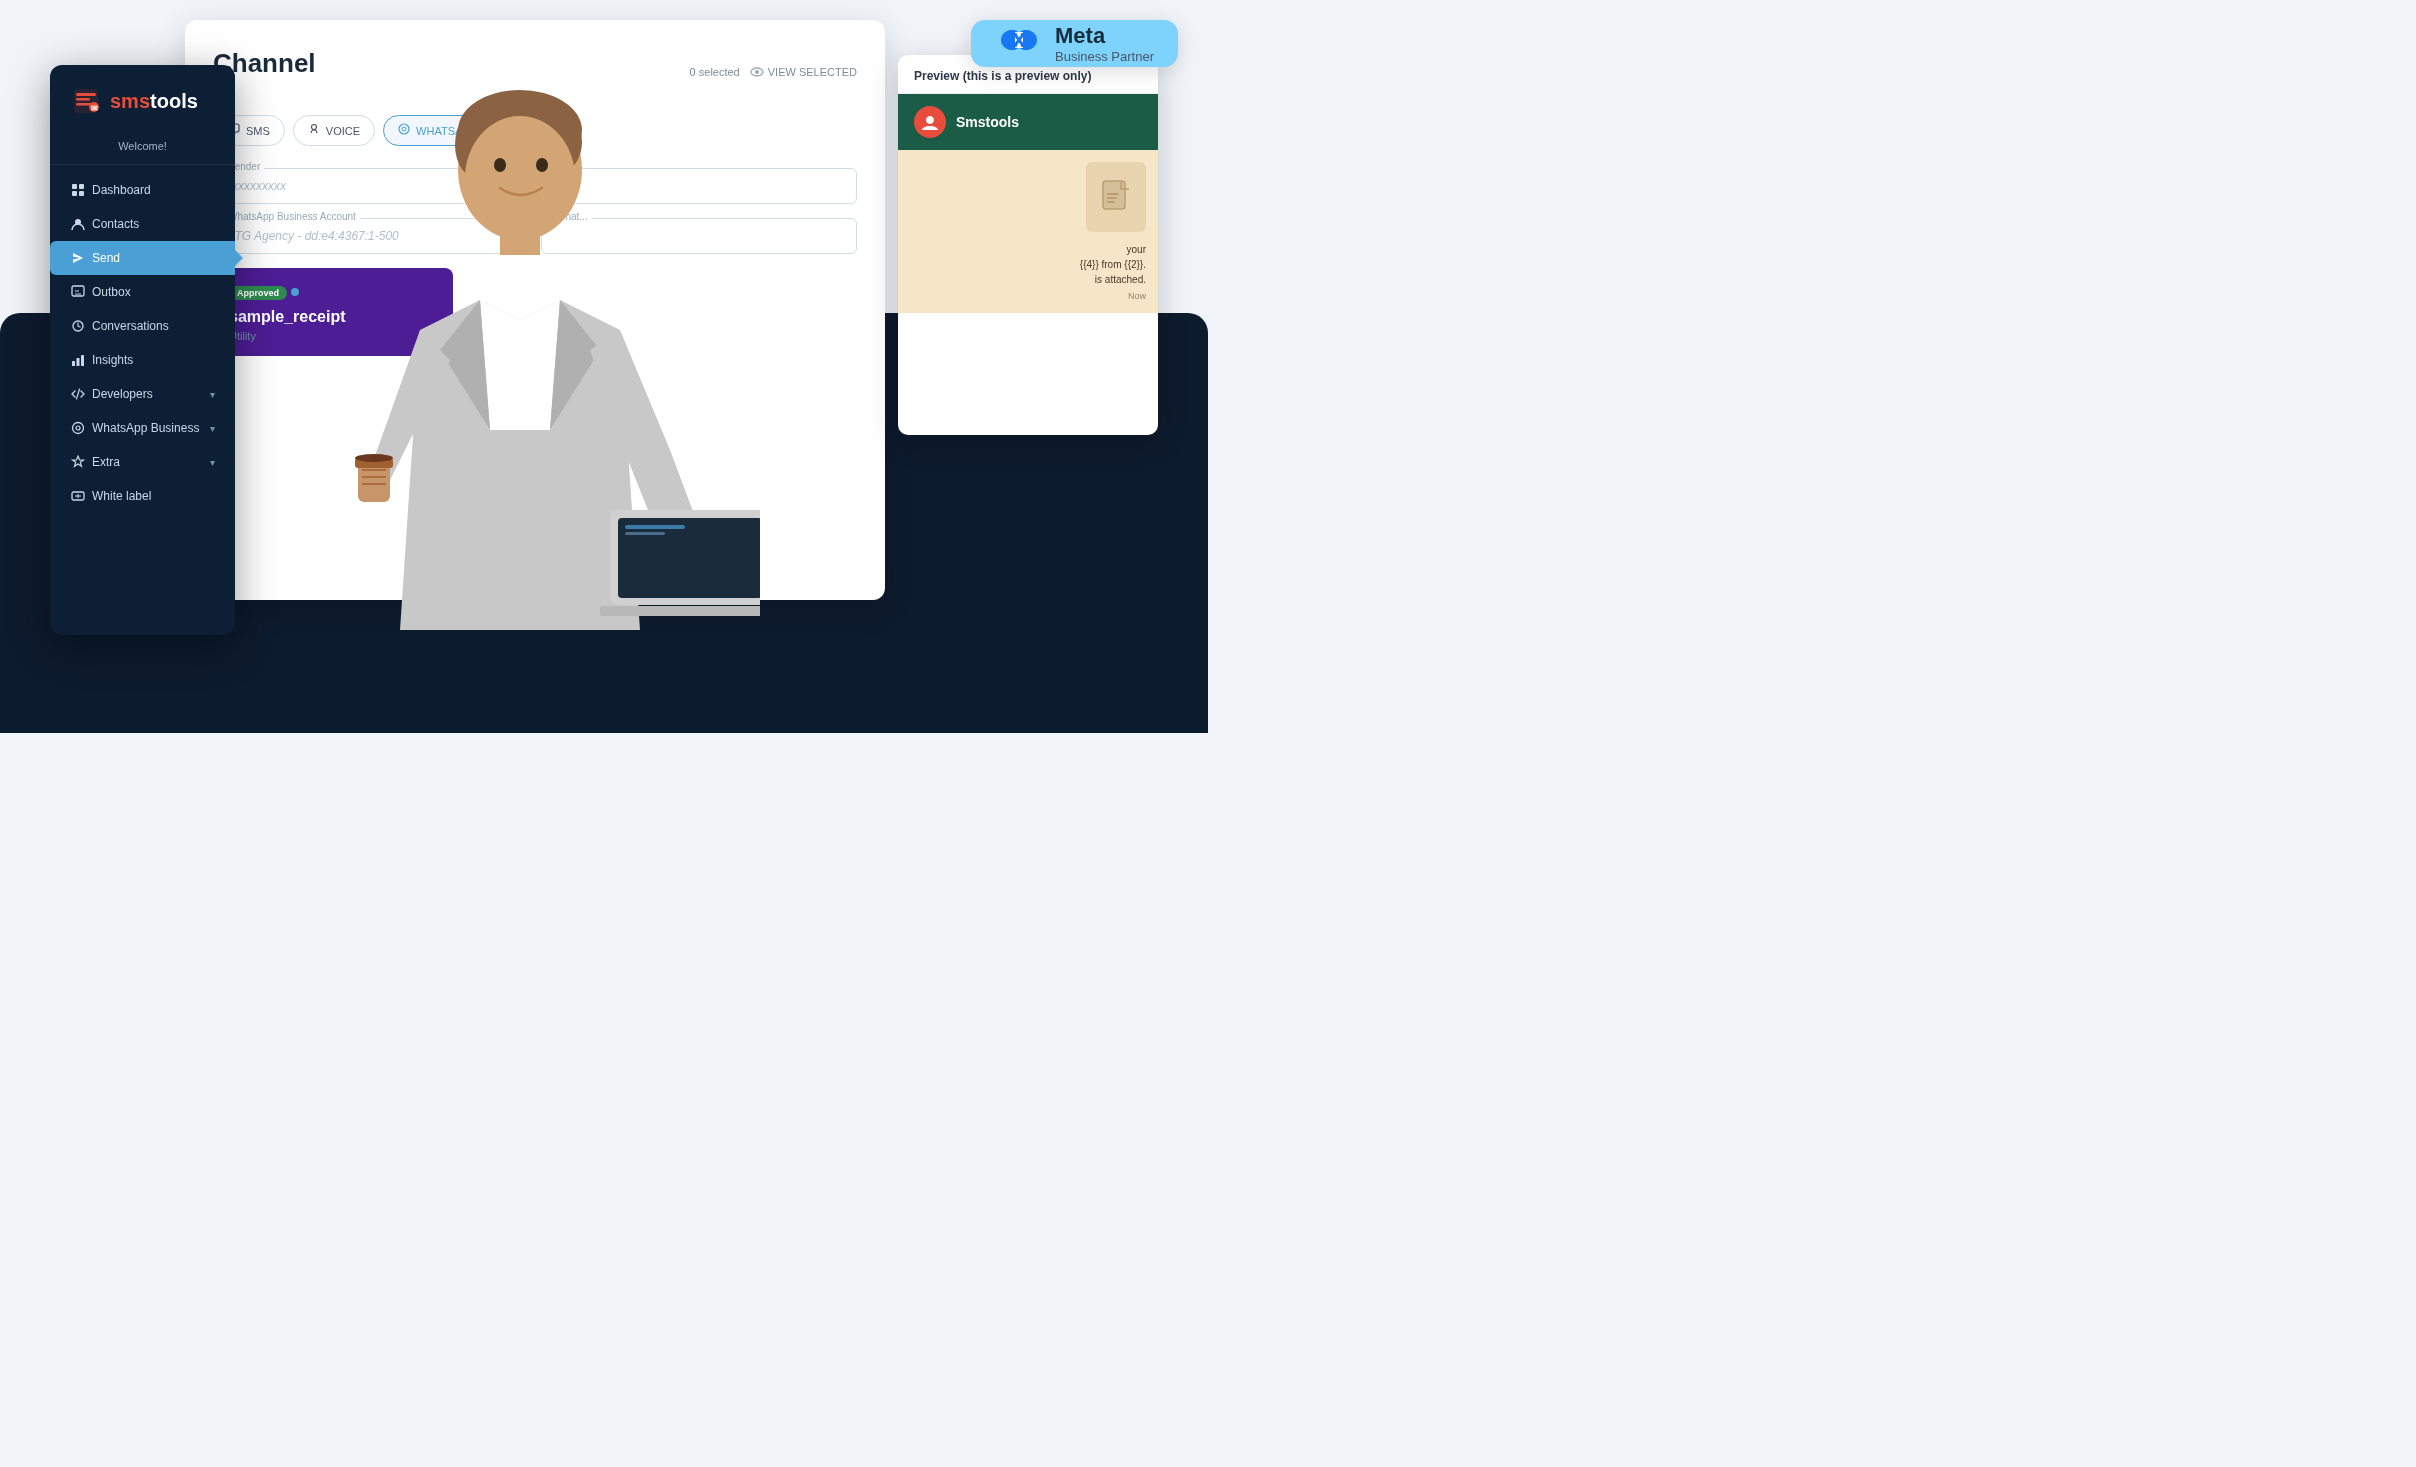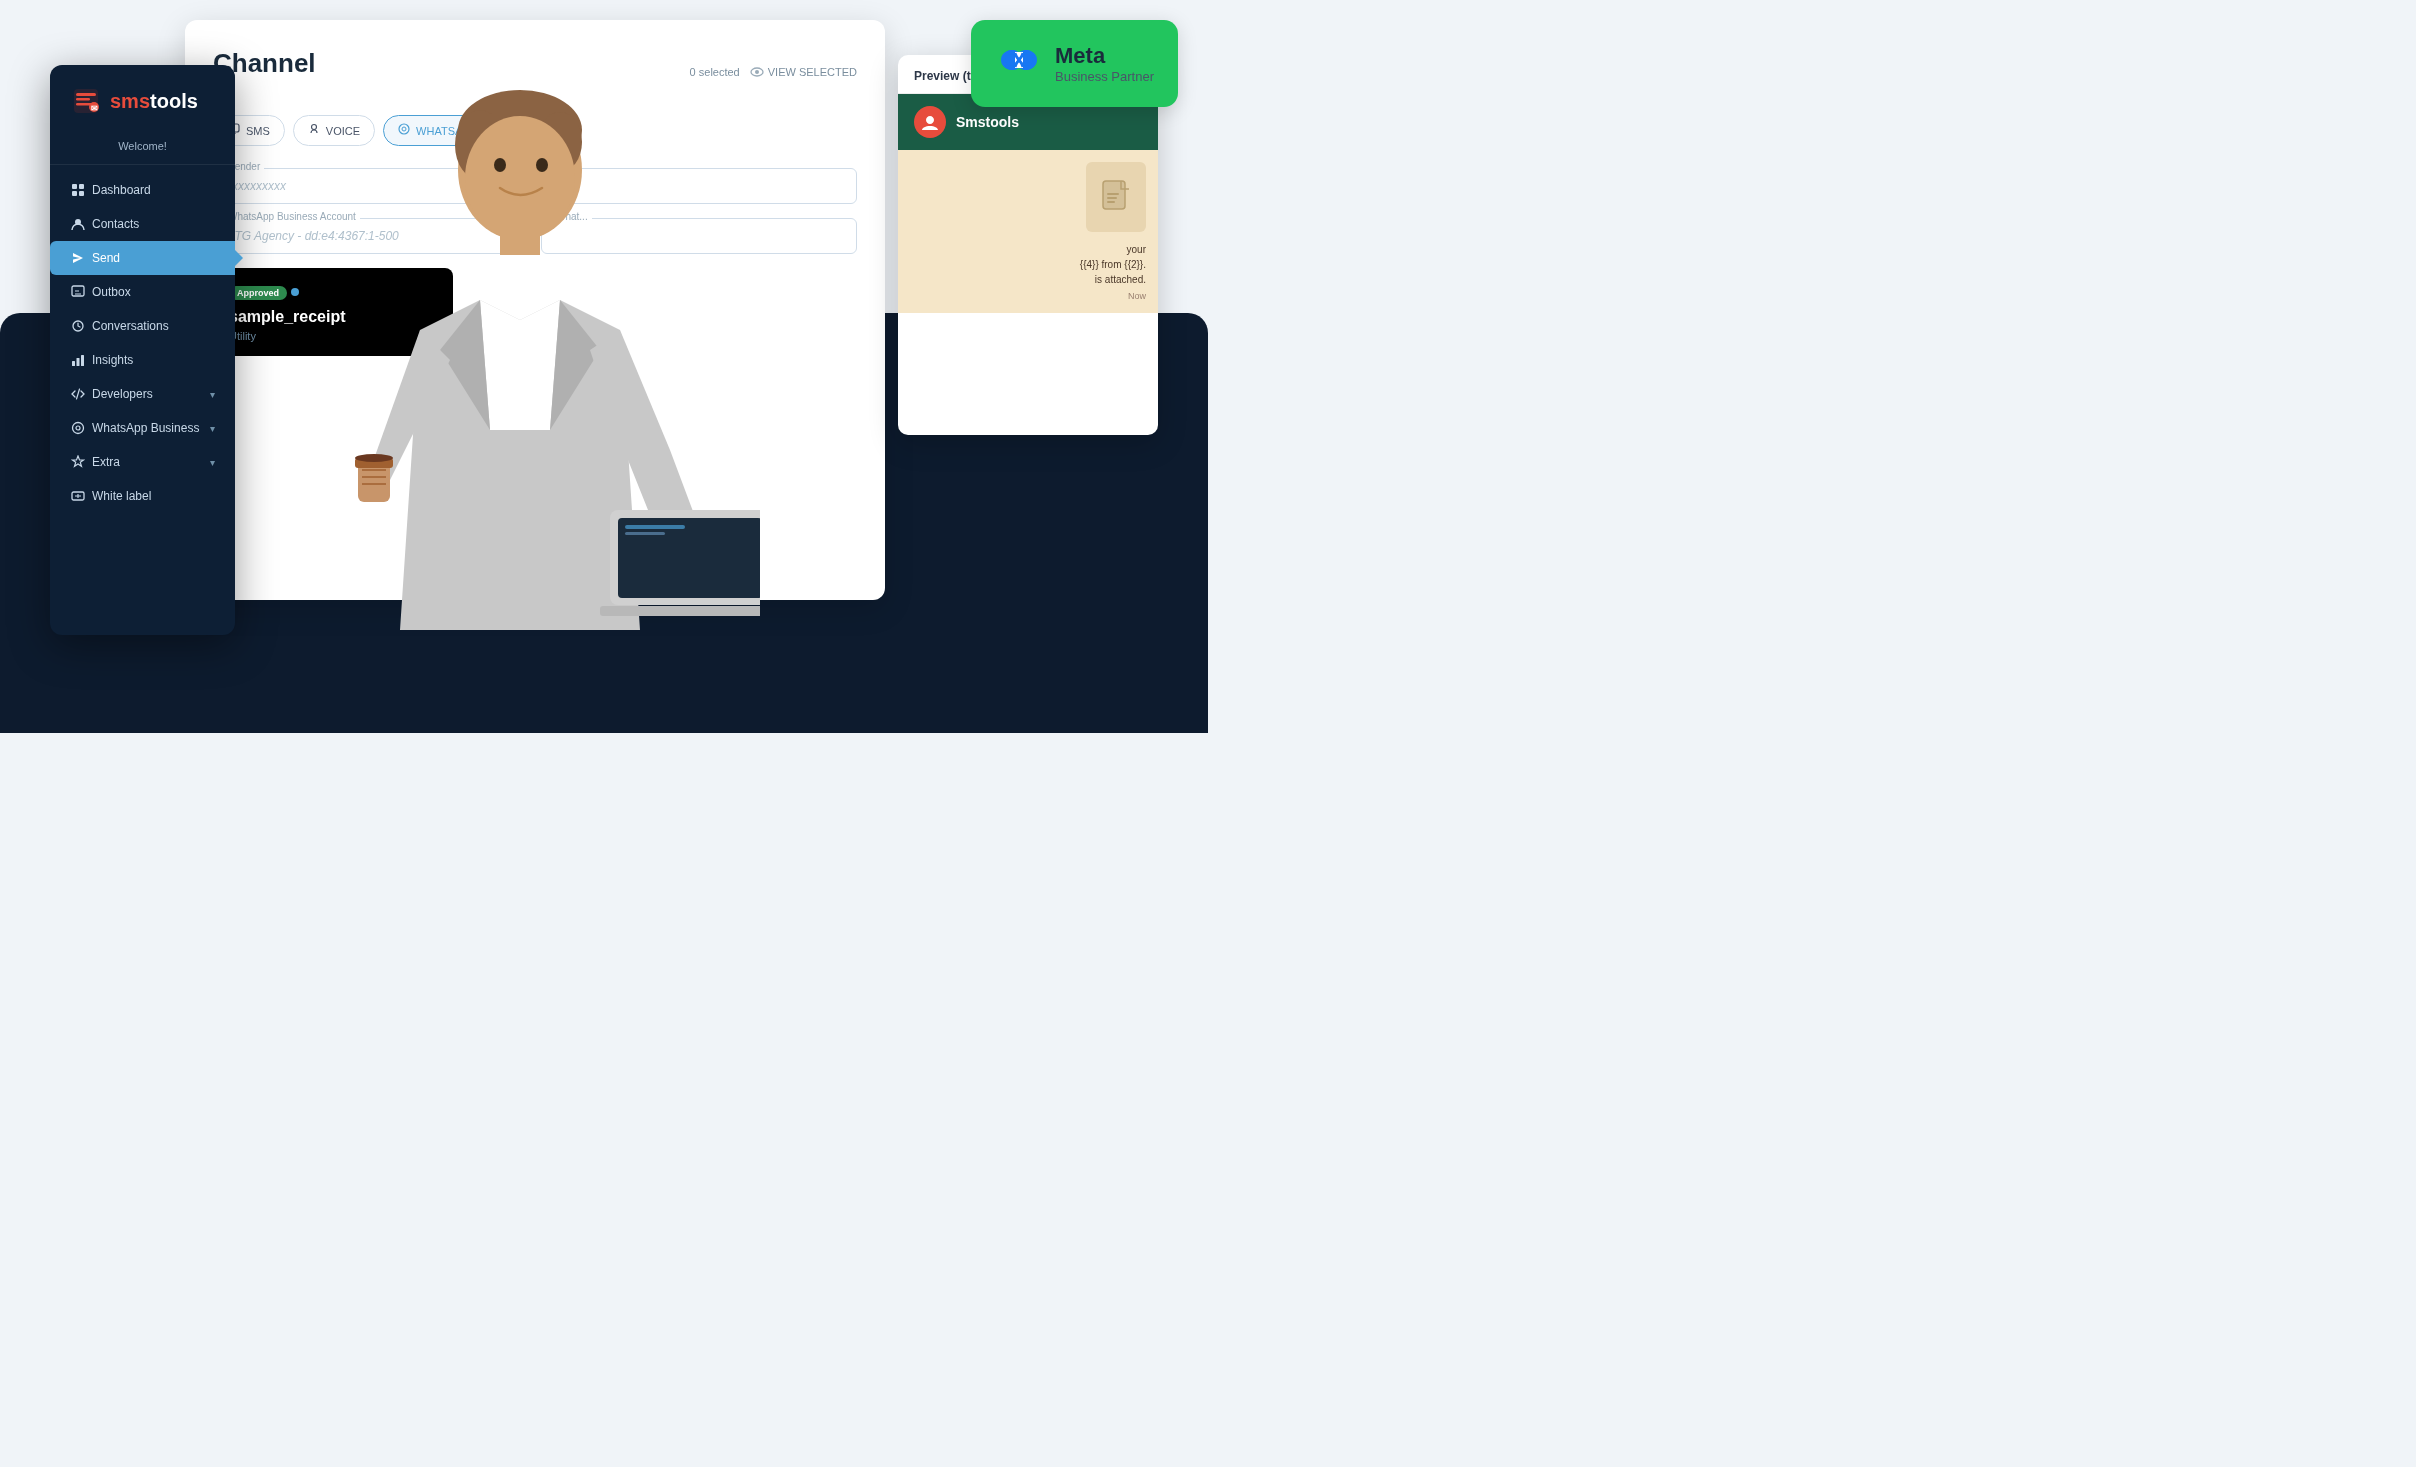--- a/index.html
+++ b/index.html
@@ -239,21 +239,21 @@
 
     .input-half {
       flex: 1;
       position: relative;
       border: 1.5px solid #d0dce8;
       border-radius: 6px;
       padding: 10px 12px;
     }
 
     .template-card {
-      background: #000000;
+      background: #4c1d95;
       border-radius: 8px;
       padding: 14px 16px;
       width: 240px;
     }
 
     .approved-badge {
       display: inline-block;
       background: #2d8a4e;
       color: white;
       font-size: 9px;
@@ -357,23 +357,23 @@
       color: #9a8070;
       text-align: right;
       margin-top: 4px;
     }
 
     
     .meta-badge {
       position: absolute;
       right: 30px;
       top: 20px;
-      background: #22c55e;
+      background: #7dd3fc;
       border-radius: 14px;
-      padding: 23px 24px;
+      padding: 3px 24px;
       box-shadow: 0 4px 20px rgba(0,0,0,0.15);
       z-index: 20;
       display: flex;
       align-items: center;
       gap: 12px;
     }
 
     .meta-logo {
       font-size: 28px;
       color: #1877f2;

